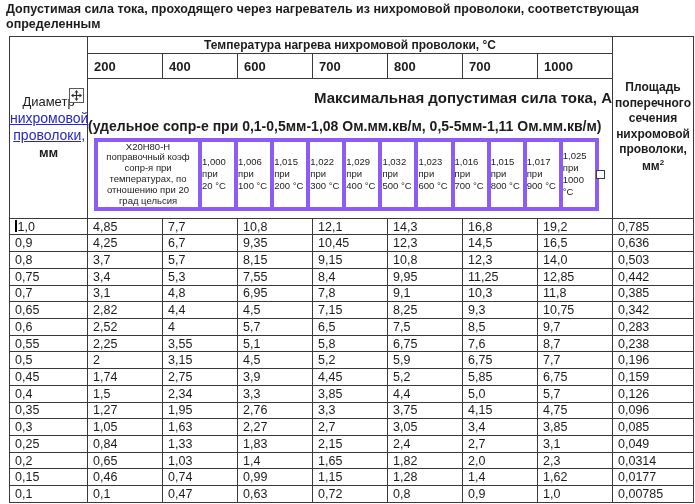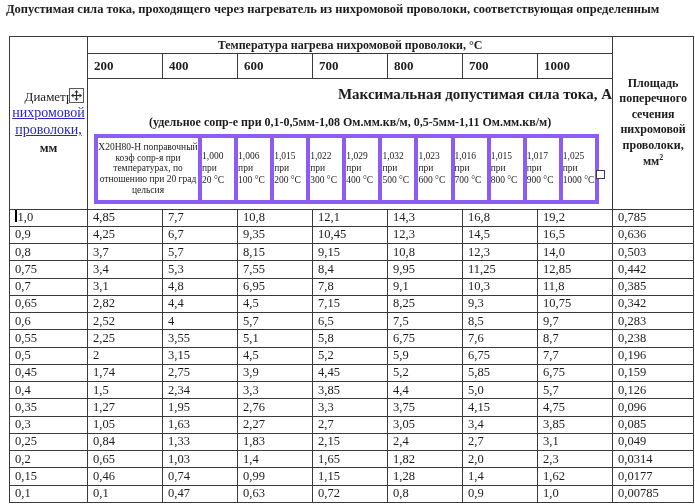--- a/index.html
+++ b/index.html
@@ -1,35 +1,35 @@
 <!DOCTYPE html>
 <html style="--link: #2626c9; --border: #3a3a3a; --text: #1c1c1c;"><head>
 <meta charset="utf-8">
 <style>
   html,body{margin:0;padding:0;background:#e8e8e8;}
   .screen{
     position:relative;width:695px;height:504px;background:#ffffff;
-    font-family:Liberation Serif, serif;color:var(--text,#1c1c1c);
+    font-family:Liberation Sans, sans-serif;color:var(--text,#1c1c1c);
     overflow:hidden;
   }
   .doc-title{position:absolute;left:6px;top:2px;width:688px;
     font-weight:bold;font-size:12.5px;line-height:1.16;}
   table.main{
     position:absolute;left:9px;top:36px;width:684px;height:467px;
     border-collapse:collapse;table-layout:fixed;
   }
   table.main td{border:1px solid var(--border,#3a3a3a);padding:0;vertical-align:middle;}
   td.diam-hdr{text-align:center;font-size:13px;vertical-align:middle;line-height:1.25;}
   td.diam-hdr .lnk{color:var(--link,#2626c9);text-decoration:underline;font-size:14px;display:inline-block;line-height:1.2;}
   td.diam-hdr .unit{font-weight:bold;font-size:13px;margin-top:1px;}
   td.temp-hdr{text-align:center;font-weight:bold;font-size:12px;height:13px;}
   tr.h2 td{font-weight:bold;font-size:13px;padding-left:6px;height:22px;}
   td.big-hdr{vertical-align:top;height:110px;}
   .mc1{text-align:right;font-weight:bold;font-size:15px;margin-top:2px;}
-  .mc2{text-align:center;font-weight:bold;font-size:12px;margin-top:12px;}
+  .mc2{text-align:left;font-weight:bold;font-size:14px;margin-top:12px;}
   table.coef{border-collapse:collapse;table-layout:fixed;width:505px;margin:4px 0 0 6px;}
   table.coef td{border:4px solid #8b5cf6;vertical-align:middle;}
   td.coef-label{width:100px;text-align:center;font-size:9.5px;line-height:1.14;padding:1px;}
   td.coef-cell{font-size:9.5px;line-height:1.25;padding:1px 0 1px 3px;height:62px;}
   td.area-hdr{text-align:center;font-size:12px;font-weight:600;line-height:1.3;padding:0 2px;}
   tbody.data td{font-size:12.5px;padding-left:5px;}
   .cursor{display:inline-block;width:1.5px;height:12px;background:#000;margin-right:1px;vertical-align:-1px;}
   sup{font-size:8px;}
   .move-handle{
     position:absolute;left:69px;top:88px;width:15px;height:15px;

